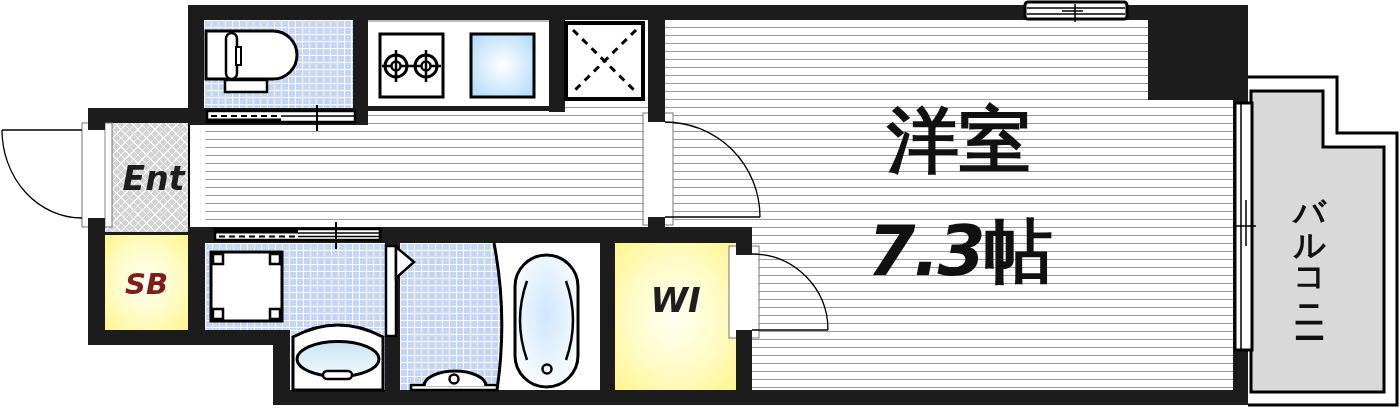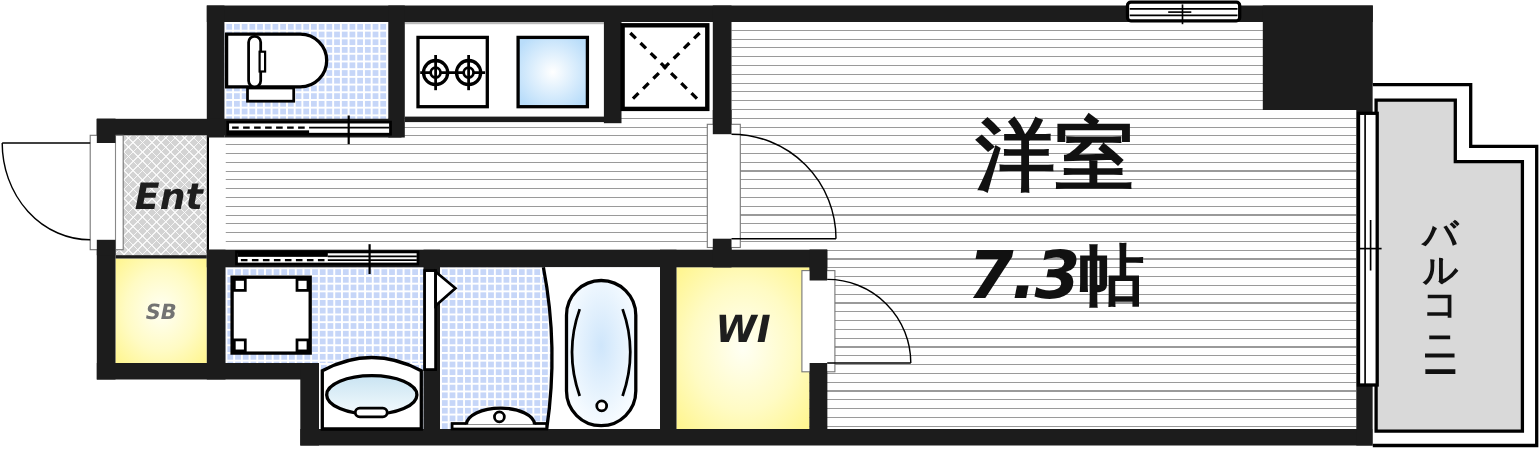--- a/index.html
+++ b/index.html
@@ -24,24 +24,24 @@
     background-color:var(--hatch);
     background-image:
       repeating-linear-gradient(45deg, rgba(255,255,255,.8) 0 1px, transparent 1px 6px),
       repeating-linear-gradient(-45deg, rgba(255,255,255,.8) 0 1px, transparent 1px 6px);
   }
   .yellow { background:radial-gradient(ellipse at center, #fffff4 0%, #fffbc4 55%, var(--yellow) 100%); }
   .white { background:#ffffff; }
   svg.overlay { position:absolute; left:0; top:0; width:1400px; height:408px; pointer-events:none; }
   .label { position:absolute; color:var(--ink); text-align:center; white-space:nowrap; }
   .room-name { left:844px; top:90px; width:230px; height:100px; line-height:100px; font-size:72px; font-weight:bold; }
-  .room-size { left:820px; top:201px; width:280px; height:100px; line-height:100px; font-size:60px; font-weight:bold; }
+  .room-size { left:820px; top:201px; width:280px; height:100px; line-height:100px; font-size:69px; font-weight:bold; }
   .room-size .num { font-style:italic; letter-spacing:-2px; }
   .ent { left:105px; top:156px; width:97px; height:45px; line-height:45px; font-size:33px; font-weight:bold; font-style:italic; color:#1e1e1e; }
-  .sb { left:105px; top:266px; width:83px; height:36px; line-height:36px; font-size:19px; font-weight:bold; font-style:italic; color:#737373; }
+  .sb { left:105px; top:266px; width:83px; height:36px; line-height:36px; font-size:29px; font-weight:bold; font-style:italic; color:#7f1d1d; }
   .wic { left:615px; top:278px; width:121px; line-height:44px; font-size:34px; font-weight:bold; font-style:italic; color:#1e1e1e; }
   .wic span { display:block; }
   .balc { left:1291px; top:176px; width:38px; height:170px; writing-mode:vertical-rl; font-size:32px; line-height:38px; font-weight:bold; text-align:start; }
 </style>
 </head>
 <body>
 
 <div id="plan" style="--wall: #1c1c1c; --tile: #c6d6f8; --stripe: #9a9a9a; --yellow: #fff58c; --hatch: #d3d3d3; --balcony: #d9d9d9; --ink: #111111;">
 
   <div class="abs stripes" style="left:205px;top:100px;width:443px;height:127px;"></div>

